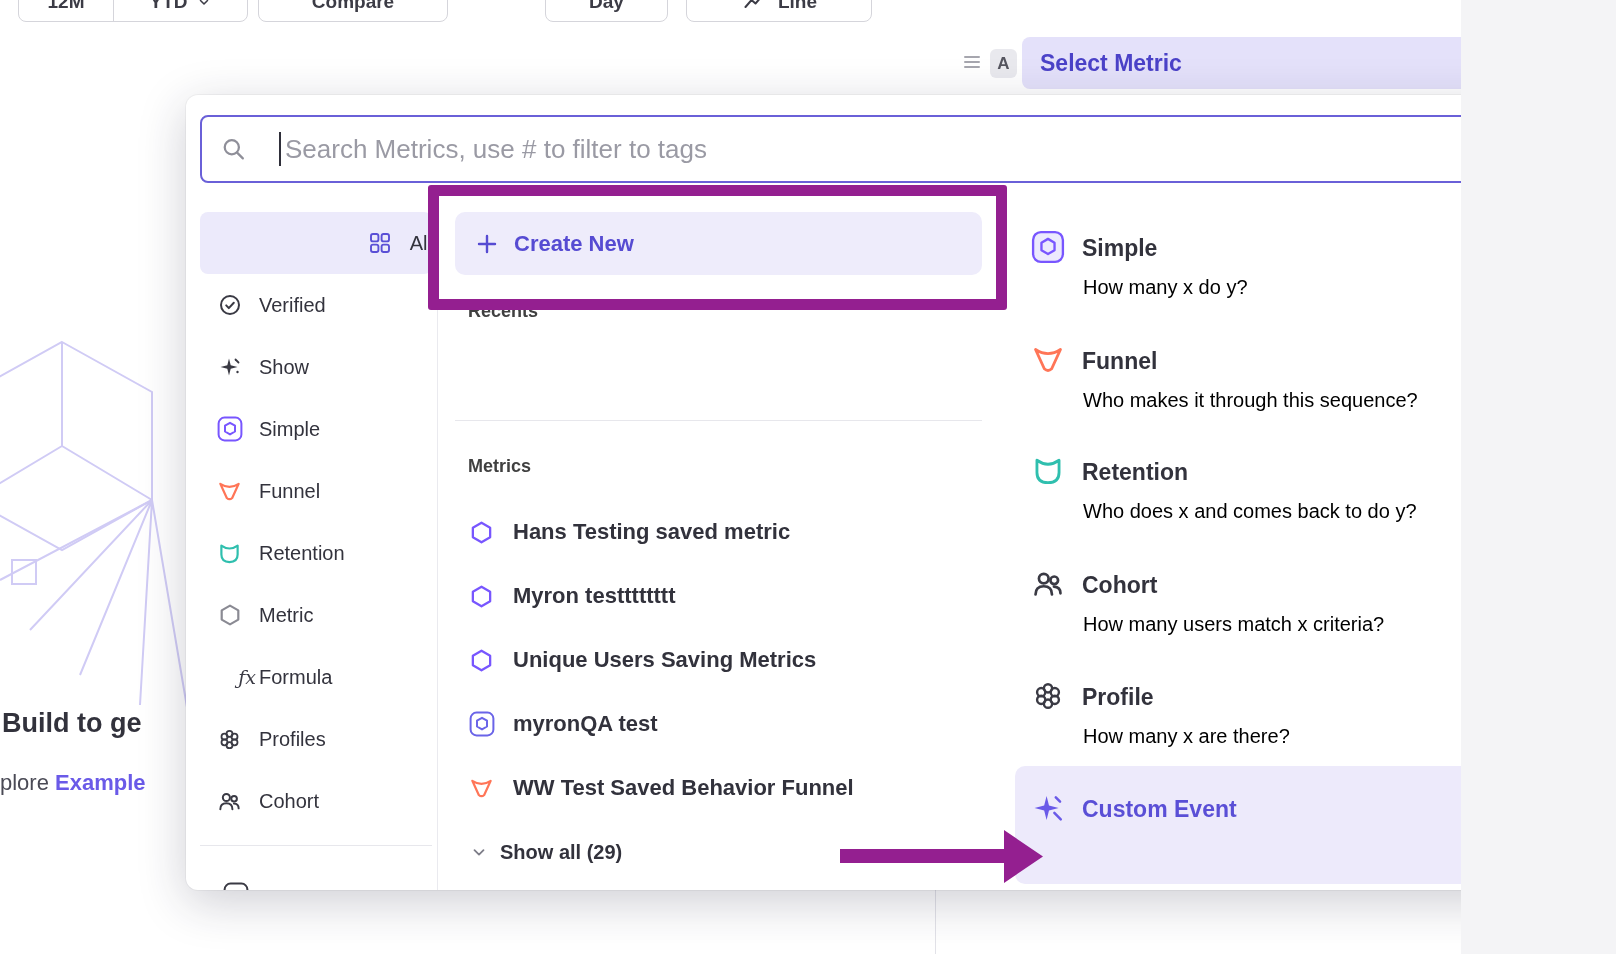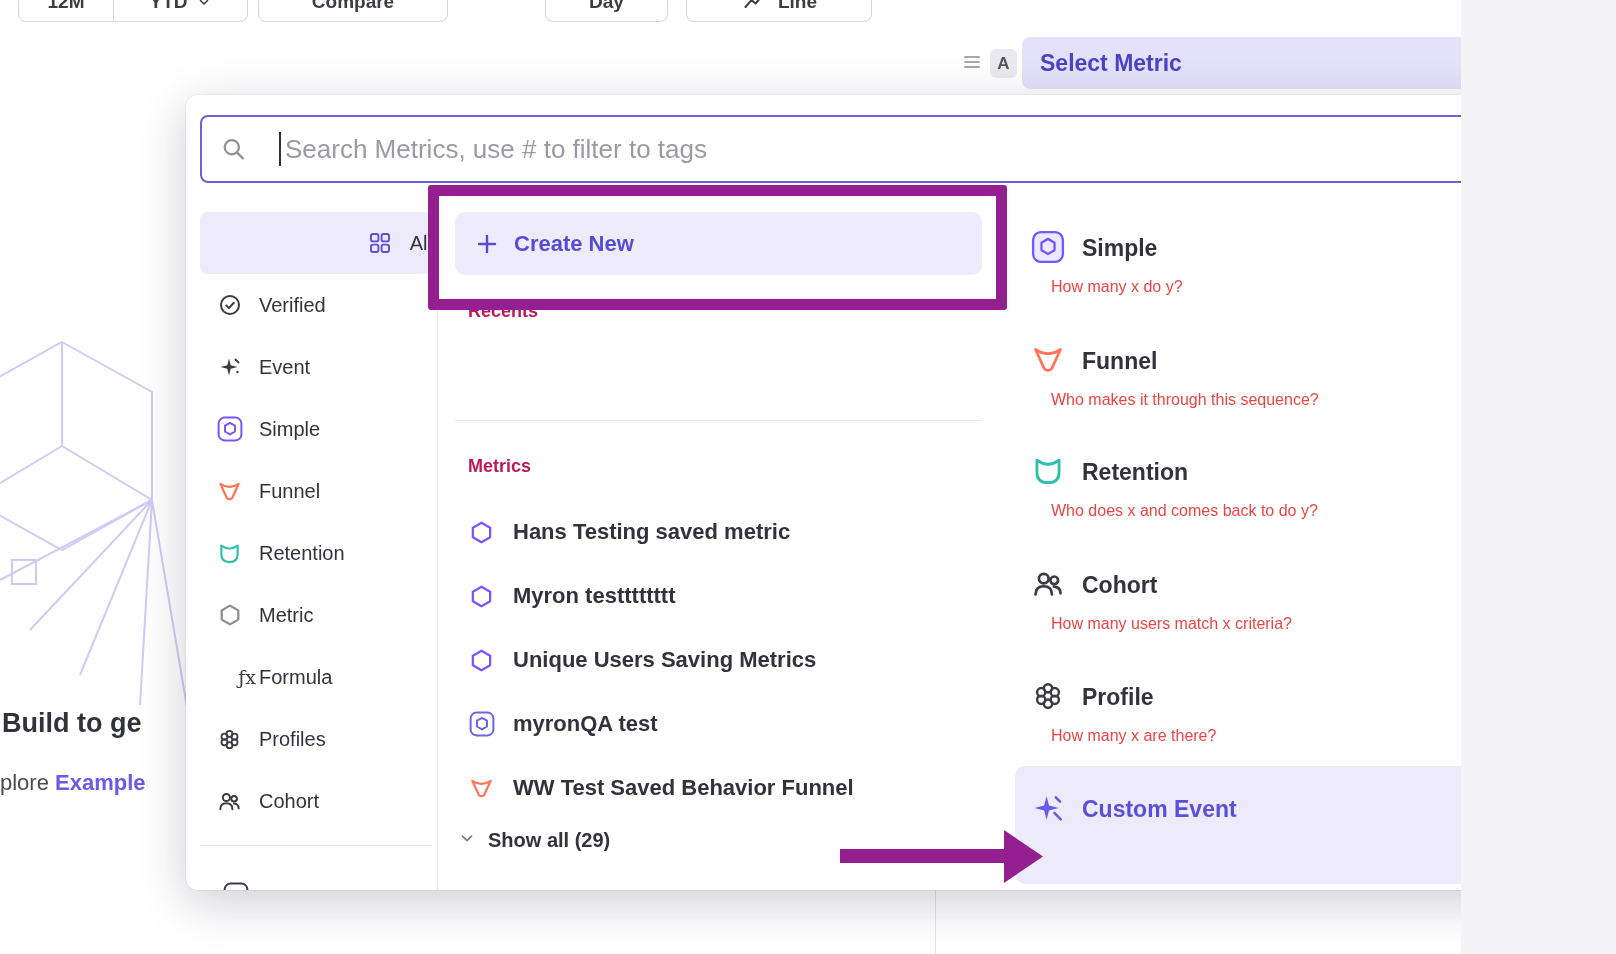--- a/index.html
+++ b/index.html
@@ -50,49 +50,49 @@
   input.search { flex:1; border:none; outline:none; background:transparent; font-family:inherit;
                  font-size:26px; color:#0c4a6e; padding:0 10px 0 4px; }
   input.search::placeholder { color:#9a9aa4; }
 
   
   .cats { position:absolute; left:14px; top:117px; width:232px; }
   .cat { height:62px; display:flex; align-items:center; gap:16px; padding-left:16px;
          border-radius:8px; font-size:20px; font-weight:500; color:#33333d; cursor:pointer; }
   .cat.selected { background:#eceafb;justify-content:flex-end; }
   .ic { width:27px; height:27px; display:flex; align-items:center; justify-content:center; flex:0 0 auto; }
-  .fx { font-family:"DejaVu Serif", serif; font-size:19px; color:#3a3a44;margin-left:35px; }
+  .fx { font-family:"DejaVu Serif", serif; font-style:italic; font-size:19px; color:#3a3a44;margin-left:35px; }
   .cats-divider { position:absolute; left:14px; top:750px; width:232px; height:1px; background:#e7e7ec; }
   .cats-vline { position:absolute; left:251px; top:117px; width:1px; height:678px; background:#eaeaef; }
   .cat-partial { position:absolute; left:36px; top:786px; }
 
   
   .create-btn { position:absolute; left:269px; top:117px; width:527px; height:63px; background:#eeecfb;
                 border:none; border-radius:10px; display:flex; align-items:center; gap:14px;
                 padding-left:18px; font-family:inherit; font-size:22px; font-weight:700;
                 color:#564bd2; cursor:pointer; }
-  .sec-head { position:absolute; left:282px; height:22px; font-size:18px; font-weight:700; color:#be185d; }
+  .sec-head { position:absolute; left:282px; height:22px; font-size:18px; font-weight:700; color:#404040; }
   .sec-head.recents { top:206px; }
   .sec-head.metrics { top:361px; }
   .recent-row { position:absolute; left:282px; top:254px; height:46px; display:flex; align-items:center;
                 gap:18px; font-size:22px; font-weight:600; color:#32323c; cursor:pointer; }
   .mid-divider { position:absolute; left:269px; top:325px; width:527px; height:1px; background:#e7e7ec; }
   .metric-row { position:absolute; left:282px; height:46px; display:flex; align-items:center; gap:18px;
                 font-size:22px; font-weight:600; color:#32323c; cursor:pointer; }
-  .show-all { position:absolute; left:272px; top:734px; height:46px; display:flex; align-items:flex-start;
+  .show-all { position:absolute; left:284px; top:734px; height:46px; display:flex; align-items:center;
               gap:12px; font-size:20px; font-weight:600; color:#32323c; cursor:pointer; }
 
   
   .type-bg { position:absolute; left:829px; top:671px; width:517px; height:118px; background:#edeafb;
              border-radius:10px; }
   .type { position:absolute; left:829px; width:517px; cursor:pointer; }
   .type .type-ic { position:absolute; left:15px; top:-4px; width:36px; height:36px;
                    display:flex; align-items:center; justify-content:center; }
   .type .t-title { margin-left:67px; font-size:23px; font-weight:700; color:#32323c; line-height:30px; }
-  .type .t-desc { margin-left:36px; margin-top:10px; font-size:16px; color:#ef4444; line-height:28px; }
+  .type .t-desc { margin-left:68px; margin-top:10px; font-size:20px; color:#000000; line-height:28px; }
   .type.hl .t-title { color:#5a4fd6; }
 
   
   .ann-rect { position:absolute; left:428px; top:185px; width:579px; height:125px;
               border:11px solid #941f90; border-radius:3px; z-index:30; pointer-events:none; }
   .ann-arrow { position:absolute; left:830px; top:820px; z-index:30; pointer-events:none; }
 </style>
 </head>
 <body>
 
@@ -187,21 +187,21 @@
         <span>Verified</span>
       </div>
       <div class="cat">
         <span class="ic">
           <svg width="24" height="24" viewBox="0 0 24 24">
               <path d="M11 3.5L12.7 10.3L19.5 12L12.7 13.7L11 20.5L9.3 13.7L2.5 12L9.3 10.3Z" fill="#3a3a44"></path>
               <path d="M17.5 4.5L20.5 7.5" stroke="#3a3a44" stroke-width="1.8" stroke-linecap="round"></path>
               <circle cx="19.5" cy="17" r="1.2" fill="#3a3a44"></circle>
             </svg>
         </span>
-        <span>Event</span>
+        <span>Show</span>
       </div>
       <div class="cat">
         <span class="ic">
           <svg width="26" height="26" viewBox="0 0 26 26" fill="none" stroke="#7856ff" stroke-width="2">
               <rect x="1.6" y="1.6" width="22.8" height="22.8" rx="6"></rect>
               <path d="M13 6.8L18 9.7V15.5L13 18.4L8 15.5V9.7Z" stroke-linejoin="round"></path>
             </svg>
         </span>
         <span>Simple</span>
       </div>

